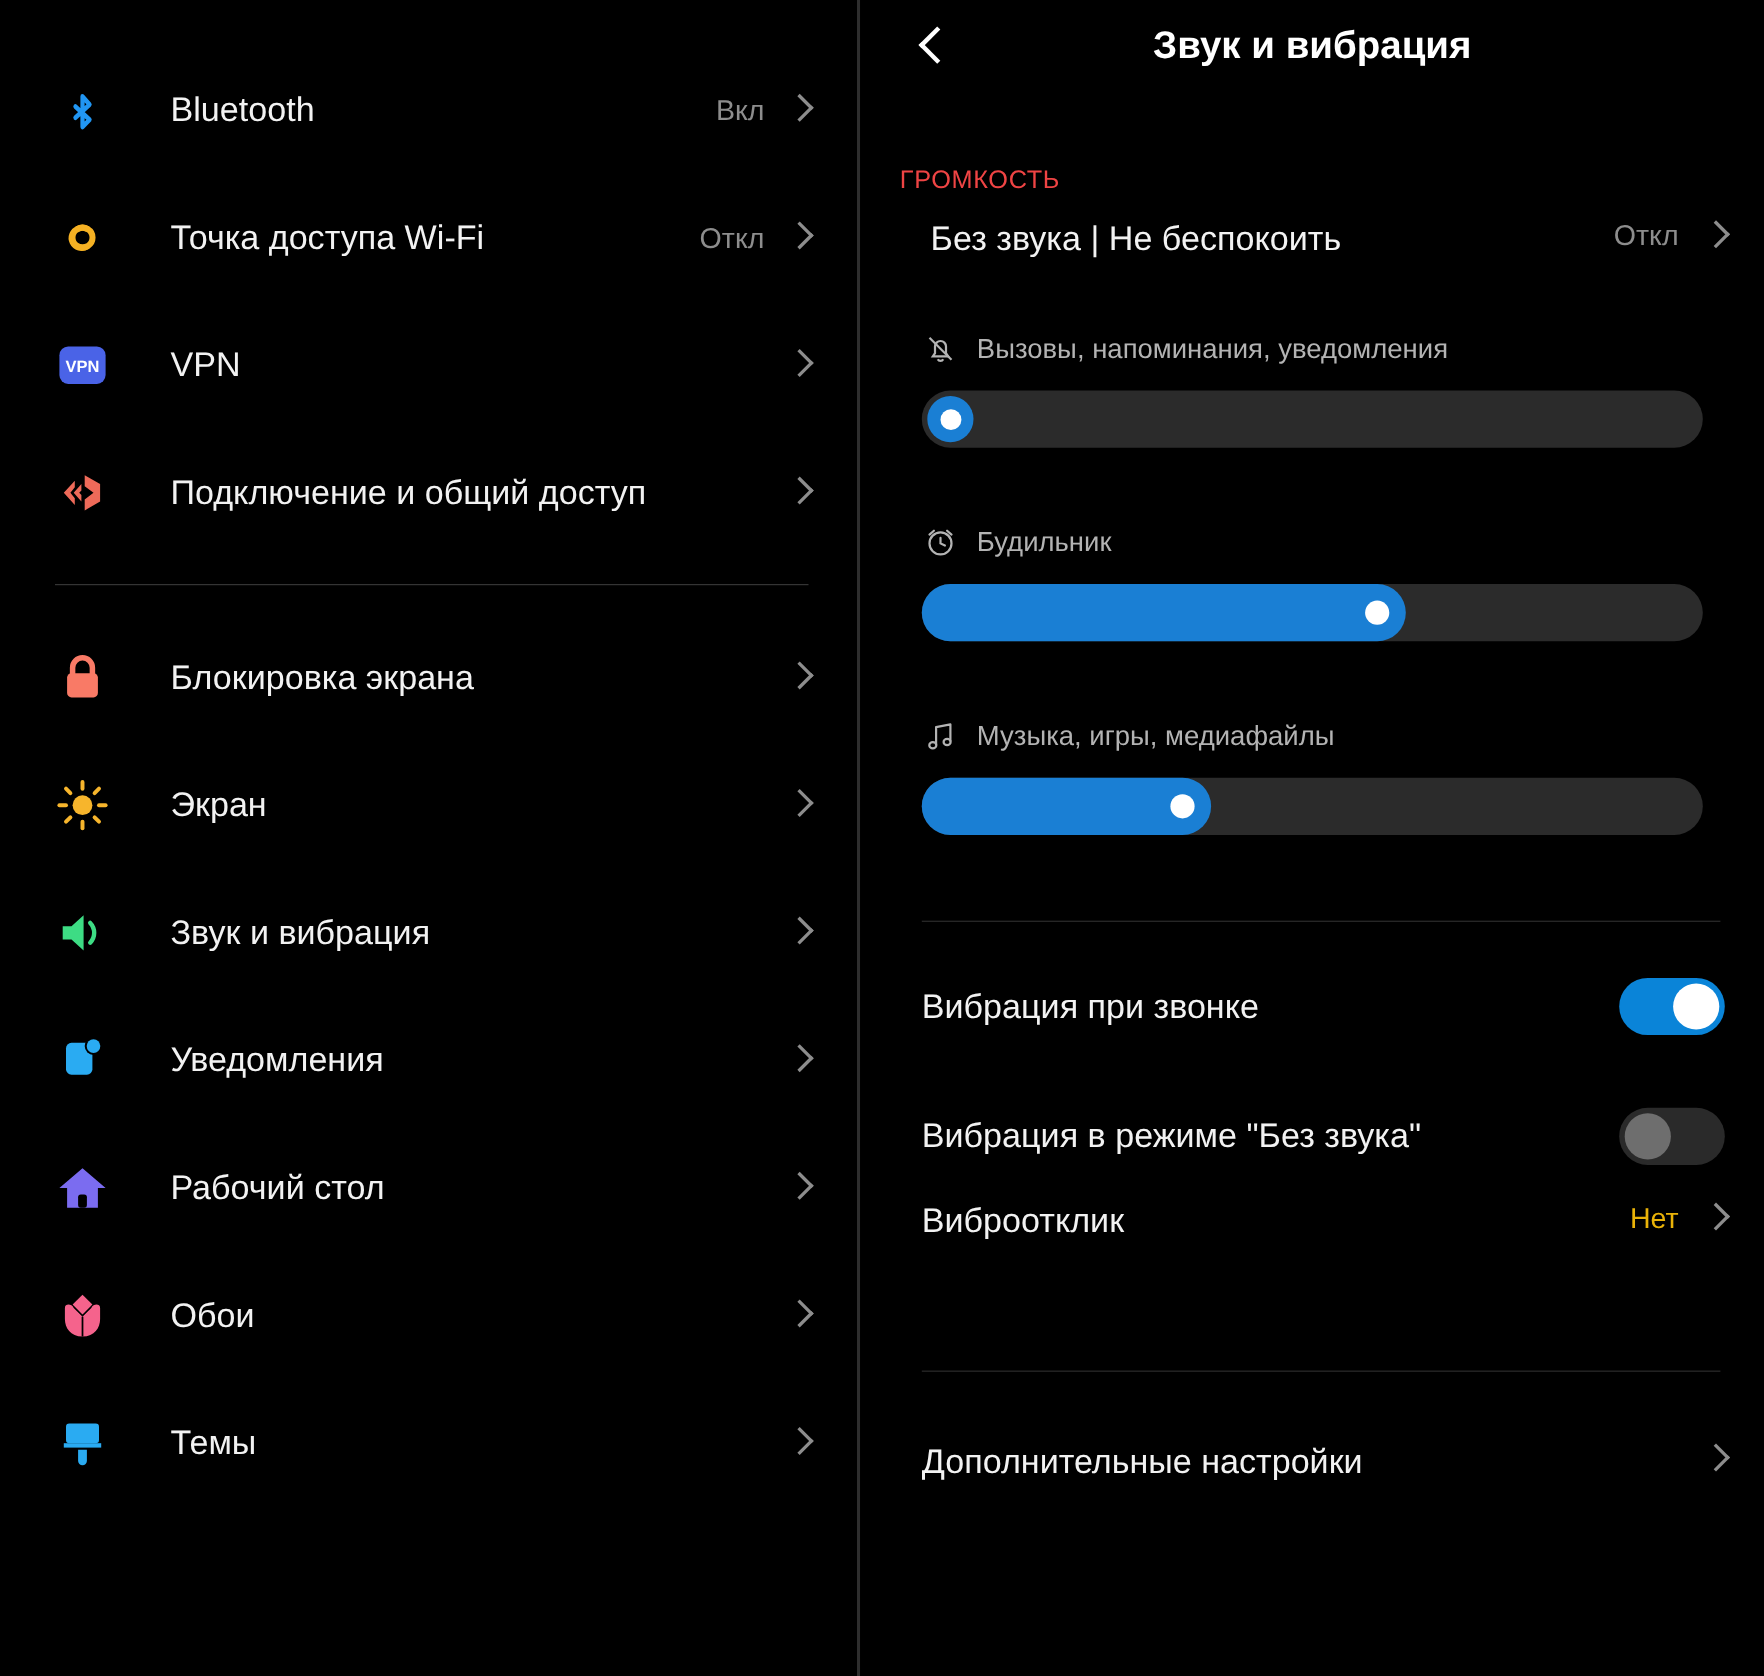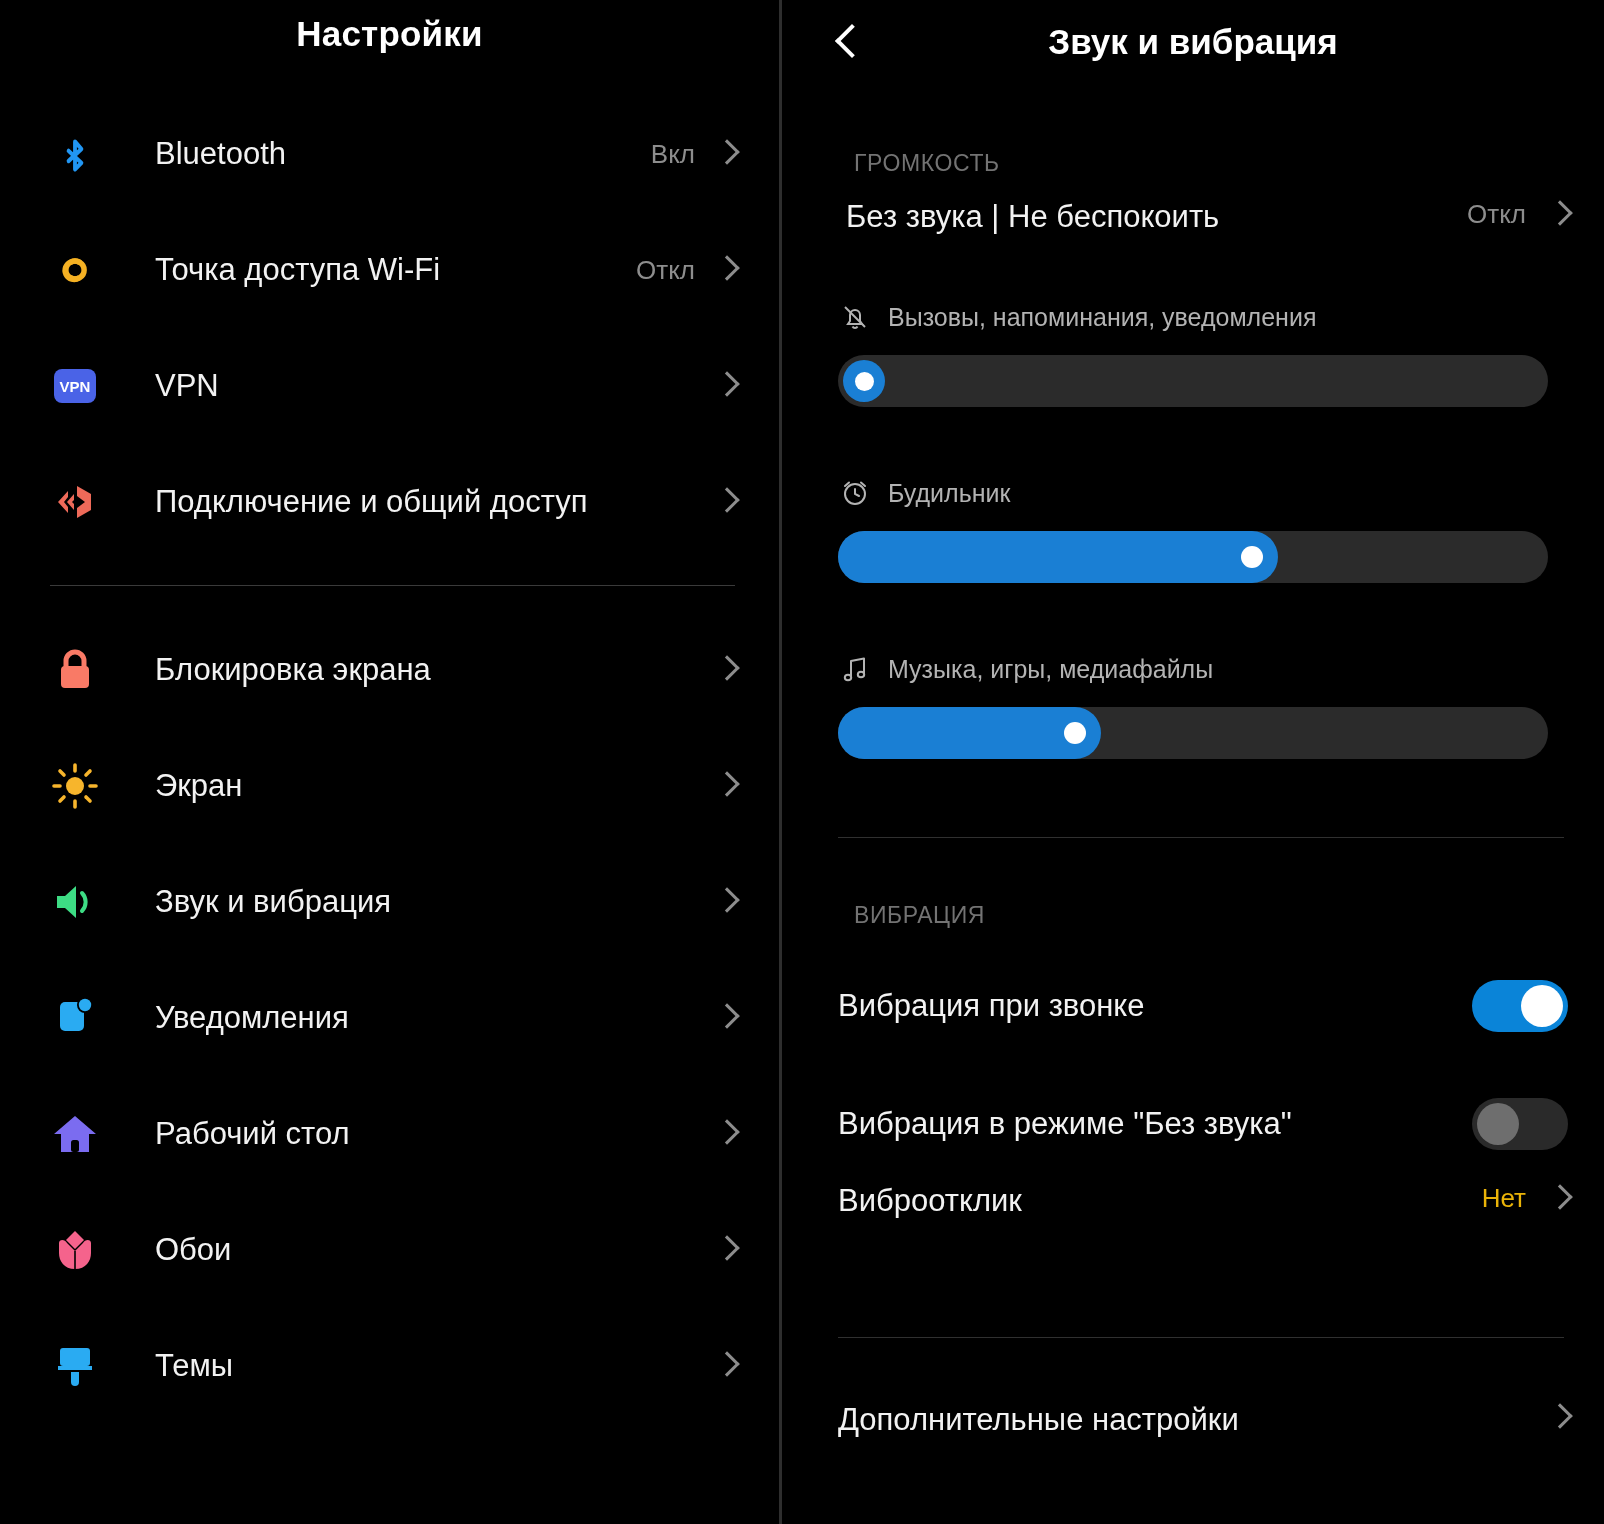--- a/index.html
+++ b/index.html
@@ -137,23 +137,23 @@
     left: 0;
     right: 0;
     text-align: center;
     font-size: 35px;
     font-weight: bold;
     color: #fff;
     pointer-events: none;
   }
   .section-head {
     font-size: 23px;
-    color: #737373;
+    color: #ef4444;
     letter-spacing: 0.6px;
-    padding-left: 72px;
+    padding-left: 36px;
     margin-top: 72px;
   }
   .dnd-row {
     display: flex;
     align-items: flex-start;
     padding: 0 36px 0 64px;
     height: 96px;
     box-sizing: border-box;
     margin-top: 22px;
   }
@@ -291,21 +291,20 @@
   }
   svg { display: block; }
 </style>
 </head>
 <body>
 
 <div class="screen">
 
   <div class="panel-left">
 
-    <div class="left-title">Настройки</div>
 
     <div class="settings-list">
 
       <div class="setting-row">
         <span class="setting-icon">
           <svg width="40" height="48" viewBox="0 0 24 30">
             <path d="M8 7 L16 13.5 L12 17 L12 2 L16 6 L8 12.5" fill="none" stroke="#2196f3" stroke-width="2.4" stroke-linejoin="round" stroke-linecap="round" transform="translate(0,5) scale(1,1.15)"></path>
           </svg>
         </span>
         <span class="setting-label">Bluetooth</span>
@@ -526,21 +525,20 @@
       </div>
       <div class="slider-track">
         <span class="slider-fill" id="fill-media" style="width: 37%;"></span>
         <span class="slider-thumb" id="thumb-media" style="left: calc(37% - 26px);"></span>
       </div>
     </div>
 
     <div style="height:62px"></div>
     <div class="right-divider"></div>
 
-    <div class="section-head" style="margin-top:64px">ВИБРАЦИЯ</div>
 
     <div style="height:18px"></div>
 
     <div class="toggle-row">
       <span class="toggle-label">Вибрация при звонке</span>
       <span class="switch on">
           <span class="knob"></span>
         </span>
     </div>
 

